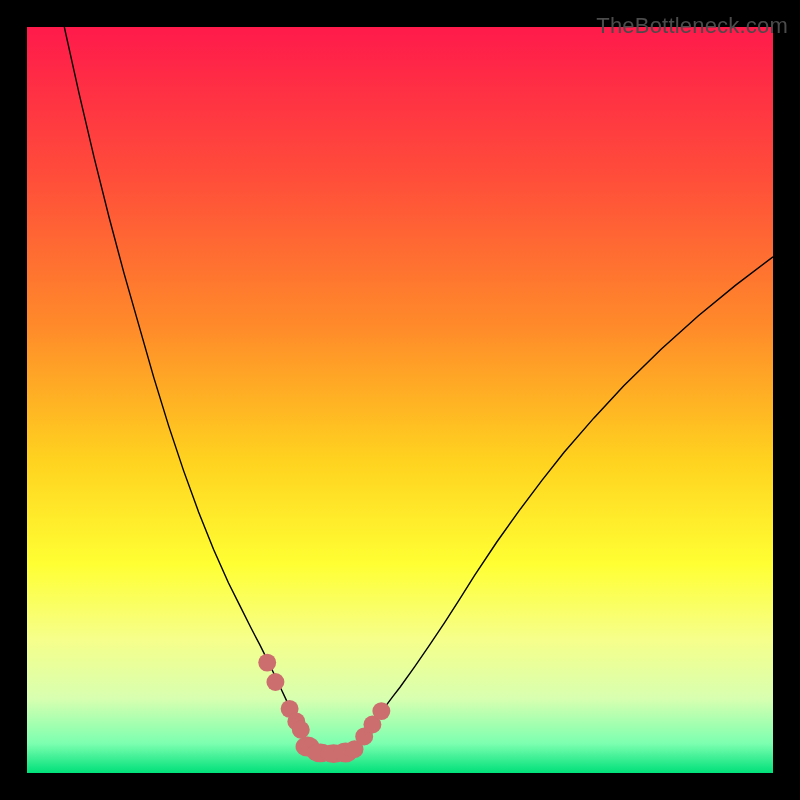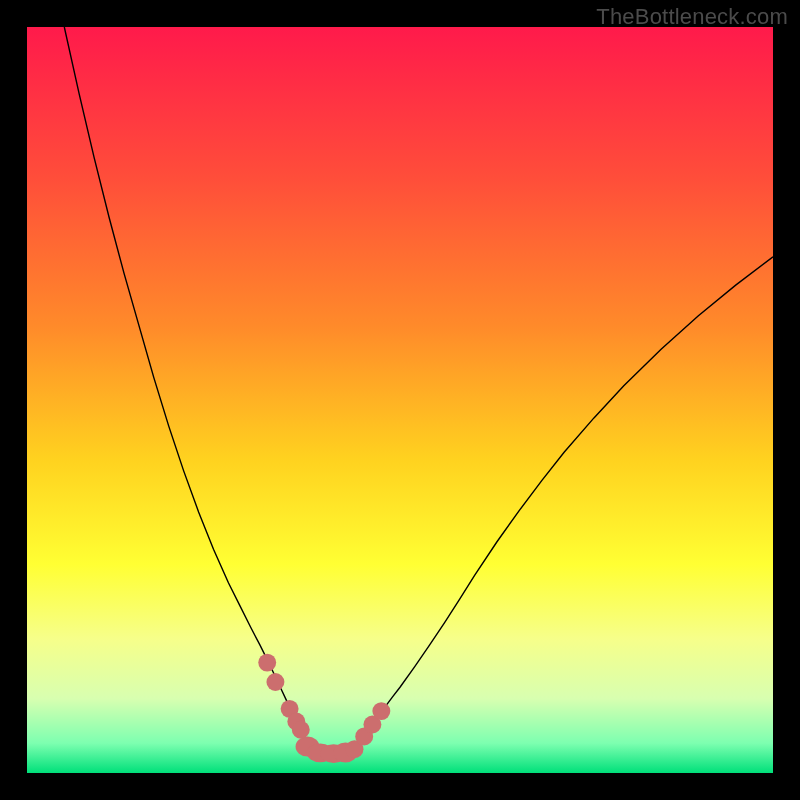--- a/index.html
+++ b/index.html
@@ -18,21 +18,21 @@
   }
   .plot {
     position: absolute;
     left: 27px;
     top: 27px;
     width: 746px;
     height: 746px;
   }
   .watermark {
     position: absolute;
-    top: 4px;
+    top: 13px;
     right: 12px;
     color: #4b4b4b;
     font-size: 22px;
     font-weight: 500;
     letter-spacing: 0.2px;
     user-select: none;
   }
 </style>
 </head>
 <body>

